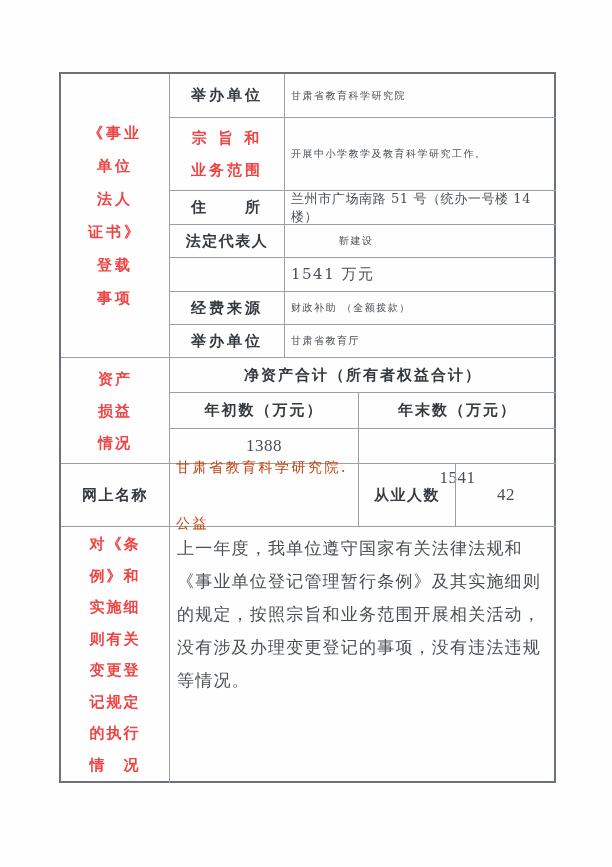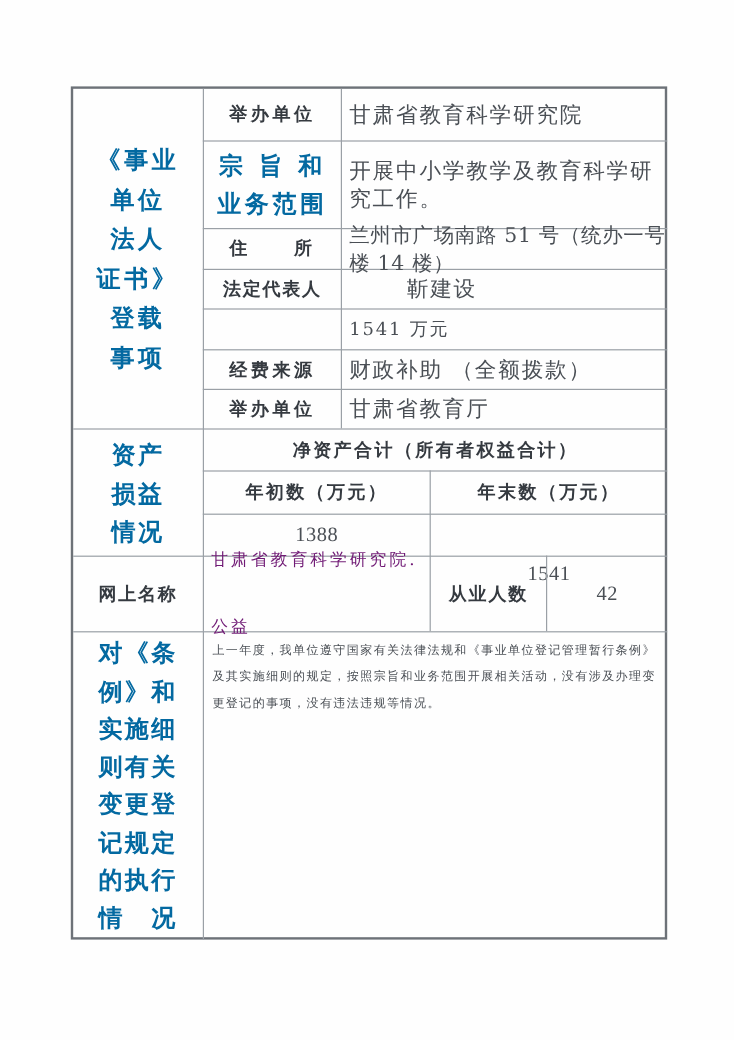--- a/index.html
+++ b/index.html
@@ -48,42 +48,42 @@
     }
     .lbl {
       font-size: 15px;
       letter-spacing: 3px;
       justify-content: center;
       text-align: center;
       color: #353a40;
       font-weight: bold;
     }
     .val {
-      font-size: 18px;
+      font-size: 10px;
       letter-spacing: 1.5px;
       padding-left: 6px;
       color: #4a4f55;
     }
     .stack {
       flex-direction: column;
       justify-content: center;
-      font-size: 20px;
+      font-size: 15px;
       font-weight: bold;
-      color: #0369a1;
+      color: #ef4444;
       letter-spacing: 3px;
     }
     .stack span { display: block; text-align: center; }
     .center { justify-content: center; text-align: center; }
     .num { font-family: "Liberation Serif", "DejaVu Serif", serif; font-size: 17px; color: #4a4f55; letter-spacing: 0.5px; }
     .para {
       align-items: flex-start;
-      font-size: 10px;
+      font-size: 17px;
       color: #4a4f55;
       letter-spacing: 1.2px;
-      line-height: 22px;
+      line-height: 33px;
       padding: 5px 8px 0 7px;
     }
   </style>
 </head>
 <body>
 
 <div class="page">
   <div class="tbl">
 
     <div class="vline" style="left:108px; top:0; height:452px;"></div>
@@ -109,21 +109,21 @@
     <div class="cell lbl" style="left:109px; top:0; width:114px; height:43px;">举办单位</div>
     <div class="cell val" style="left:224px; top:0; width:271px; height:43px;">甘肃省教育科学研究院</div>
 
     <div class="cell lbl stack" style="left:109px; top:44px; width:114px; height:72px; line-height:32px;">
       <span>宗 旨 和</span>
       <span>业务范围</span>
     </div>
     <div class="cell val" style="left:224px; top:44px; width:271px; height:72px;">开展中小学教学及教育科学研究工作。</div>
 
     <div class="cell lbl" style="left:109px; top:117px; width:114px; height:33px; white-space:pre;">住　　所</div>
-    <div class="cell val" style="left:224px; top:117px; width:271px; height:33px; font-size:17px; letter-spacing:0.6px;">兰州市广场南路 51 号（统办一号楼 14 楼）</div>
+    <div class="cell val" style="left:224px; top:117px; width:271px; height:33px; font-size:13px; letter-spacing:0.6px;">兰州市广场南路 51 号（统办一号楼 14 楼）</div>
 
     <div class="cell lbl" style="left:109px; top:151px; width:114px; height:32px; letter-spacing:1.5px;">法定代表人</div>
     <div class="cell val" style="left:224px; top:151px; width:271px; height:32px;margin-left:48px;">靳建设</div>
 
     <div class="cell val" style="left:224px; top:184px; width:271px; height:33px; font-size:15px;">1541 万元</div>
 
     <div class="cell lbl" style="left:109px; top:218px; width:114px; height:32px;">经费来源</div>
     <div class="cell val" style="left:224px; top:218px; width:271px; height:32px;">财政补助 （全额拨款）</div>
 
     <div class="cell lbl" style="left:109px; top:251px; width:114px; height:32px;">举办单位</div>
@@ -143,21 +143,21 @@
     <div class="cell lbl" style="left:109px; top:284px; width:386px; height:34px; letter-spacing:2px;text-align:center;">净资产合计（所有者权益合计）</div>
     <div class="cell lbl" style="left:109px; top:319px; width:188px; height:35px; letter-spacing:2px;">年初数（万元）</div>
     <div class="cell lbl" style="left:298px; top:319px; width:197px; height:35px; letter-spacing:2px;">年末数（万元）</div>
     <div class="cell center num" style="left:109px; top:355px; width:188px; height:34px;text-align:center;">1388</div>
     <div class="cell center num" style="left:298px; top:355px; width:197px; height:34px;margin-top:32px;">1541</div>
 
     <div class="vline" style="left:394px; top:389px; height:63px;"></div>
     <div class="hline" style="left:0; width:495px; top:452px;"></div>
 
     <div class="cell lbl" style="left:0; top:390px; width:108px; height:62px; letter-spacing:1.5px;">网上名称</div>
-    <div class="cell stack" style="left:109px; top:390px; width:188px; height:62px; align-items:flex-start; font-weight:normal; font-size:14px; letter-spacing:2.5px; line-height:28px; padding-left:6px; color:#701a75;gap:28px;">
+    <div class="cell stack" style="left:109px; top:390px; width:188px; height:62px; align-items:flex-start; font-weight:normal; font-size:14px; letter-spacing:2.5px; line-height:28px; padding-left:6px; color:#c2410c;gap:28px;">
       <span style="text-align:left;">甘肃省教育科学研究院.</span>
       <span style="text-align:center;">公益</span>
     </div>
     <div class="cell lbl" style="left:298px; top:390px; width:96px; height:62px; letter-spacing:1.5px;">从业人数</div>
     <div class="cell center num" style="left:395px; top:390px; width:100px; height:62px;">42</div>
 
     <div class="vline" style="left:108px; top:452px; height:257px;"></div>
 
     <div class="cell stack" style="left:0; top:453px; width:108px; height:256px; line-height:31.5px; letter-spacing:2px; white-space:pre;">
       <span>对《条</span>

